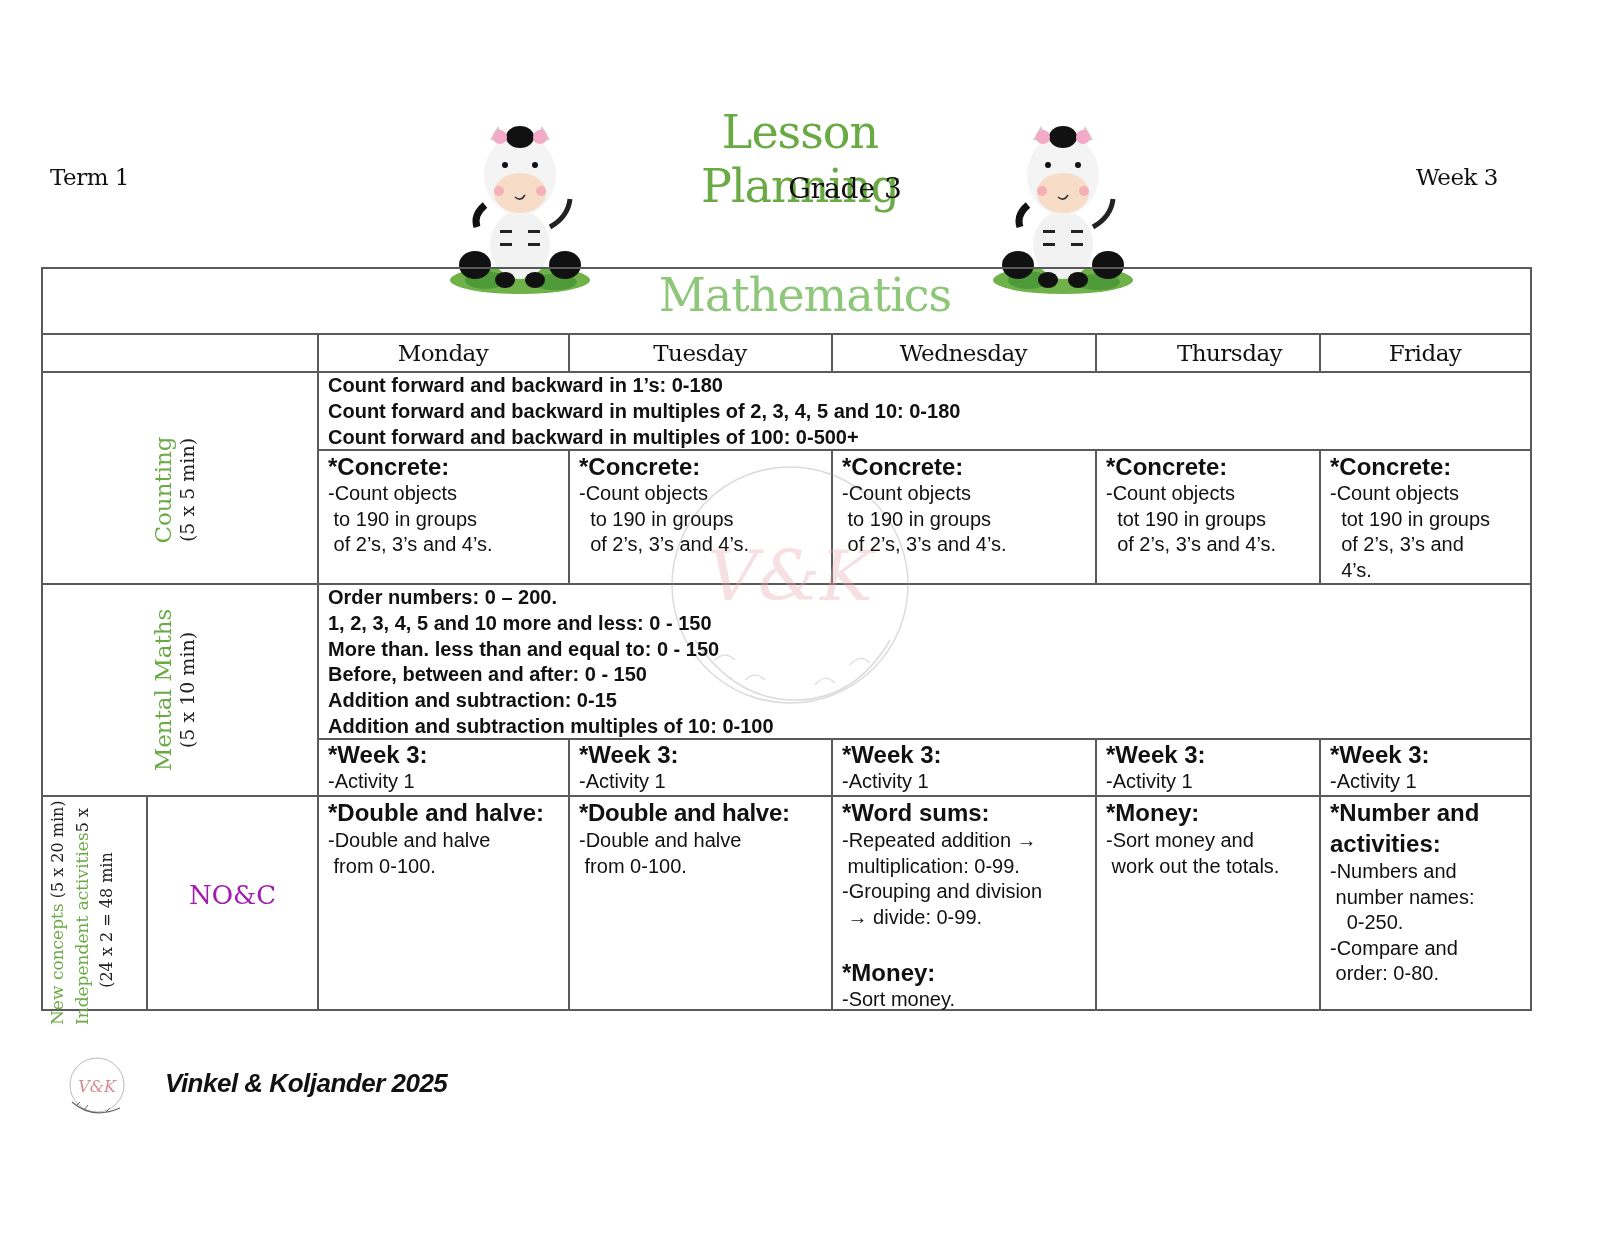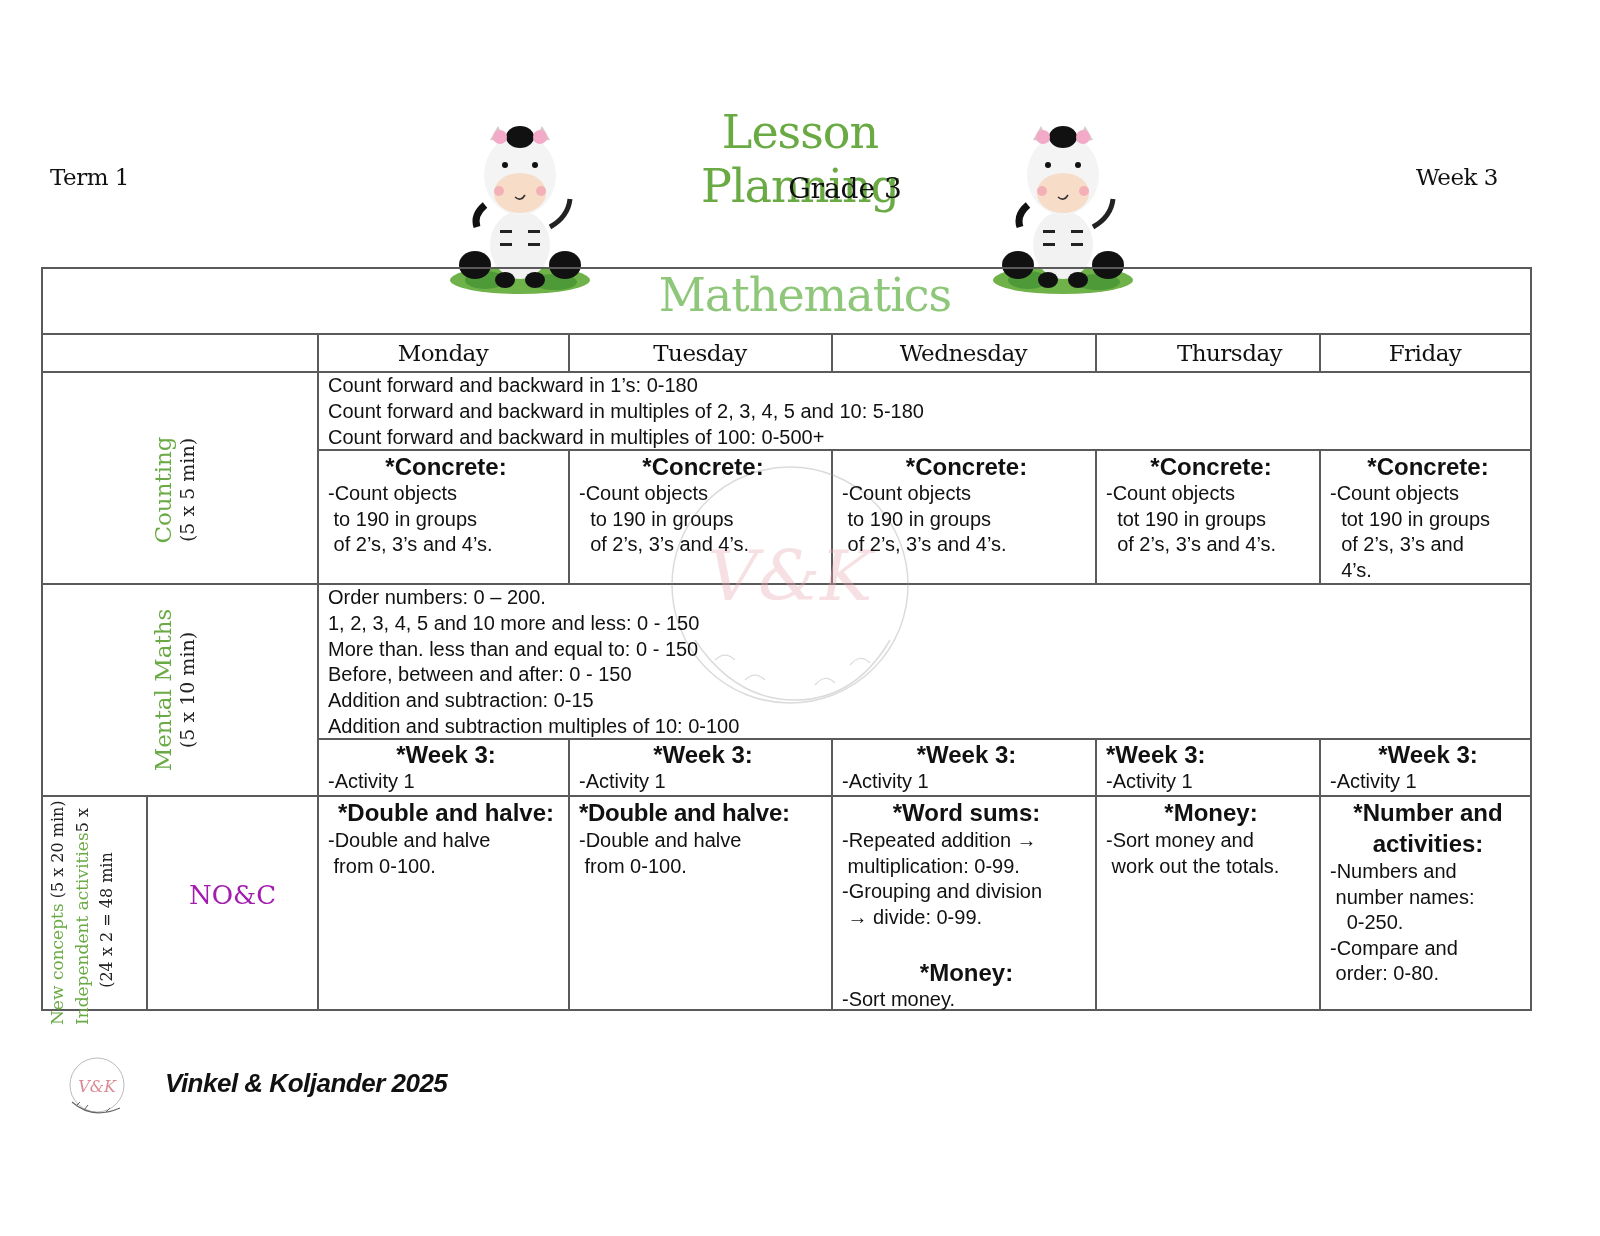--- a/index.html
+++ b/index.html
@@ -14,23 +14,23 @@
   #zebra-left { left:445px; top:115px; }
   #zebra-right { left:988px; top:115px; }
 
   
   .line-h { position:absolute; height:1.6px; background:#5a5a5a; }
   .line-v { position:absolute; width:1.6px; background:#5a5a5a; }
 
   #subject { left:560px; top:268px; width:490px; text-align:center; font-size:46px; color:#8fc77a; letter-spacing:-1px; }
   .dayhdr { position:absolute; top:334px; height:38px; font-size:23px; text-align:center; line-height:38px; letter-spacing:-0.5px; }
 
-  .wide-text { position:absolute; font-size:20px; line-height:25.8px; }
+  .wide-text { position:absolute; font-size:20px; line-height:25.8px;font-weight:bold; }
   .cell { position:absolute; font-size:20px; line-height:25.6px; }
-  .cell .head { font-weight:bold; font-size:24px; line-height:29px; text-align:center; }
+  .cell .head { font-weight:bold; font-size:24px; line-height:29px; }
   .cell .head.left { text-align:left; }
   .cell .body { white-space:pre-wrap; }
 
   .rot { position:absolute; transform:rotate(-90deg); transform-origin:center center; text-align:center; white-space:nowrap; }
   .rot .g { color:#6aaa44; font-size:23px; }
   .rot .k { color:#222; font-size:19px; }
 
   #noc { left:147px; top:880px; width:171px; text-align:center; font-size:26px; color:#a21caf; }
 
   #footer-logo { left:62px; top:1052px; width:70px; height:70px; }
@@ -147,21 +147,21 @@
 <div class="dayhdr script" style="left:832px; width:263px;">Wednesday</div>
 <div class="dayhdr script" style="left:1096px; width:267px;">Thursday</div>
 <div class="dayhdr script" style="left:1320px; width:210px;">Friday</div>
 
 <div class="rot script" style="left:60px; top:460px; width:240px; height:60px;">
   <div class="g">Counting</div>
   <div class="k">(5 x 5 min)</div>
 </div>
 <div class="wide-text" style="left:328px; top:373px;">
   <div>Count forward and backward in 1’s: 0-180</div>
-  <div>Count forward and backward in multiples of 2, 3, 4, 5 and 10: 5-180</div>
+  <div>Count forward and backward in multiples of 2, 3, 4, 5 and 10: 0-180</div>
   <div>Count forward and backward in multiples of 100: 0-500+</div>
 </div>
 
 <div class="cell" style="left:328px; top:452px; width:236px;">
   <div class="head">*Concrete:</div>
   <div class="body">-Count objects
  to 190 in groups
  of 2’s, 3’s and 4’s.</div>
 </div>
 <div class="cell" style="left:579px; top:452px; width:248px;">

